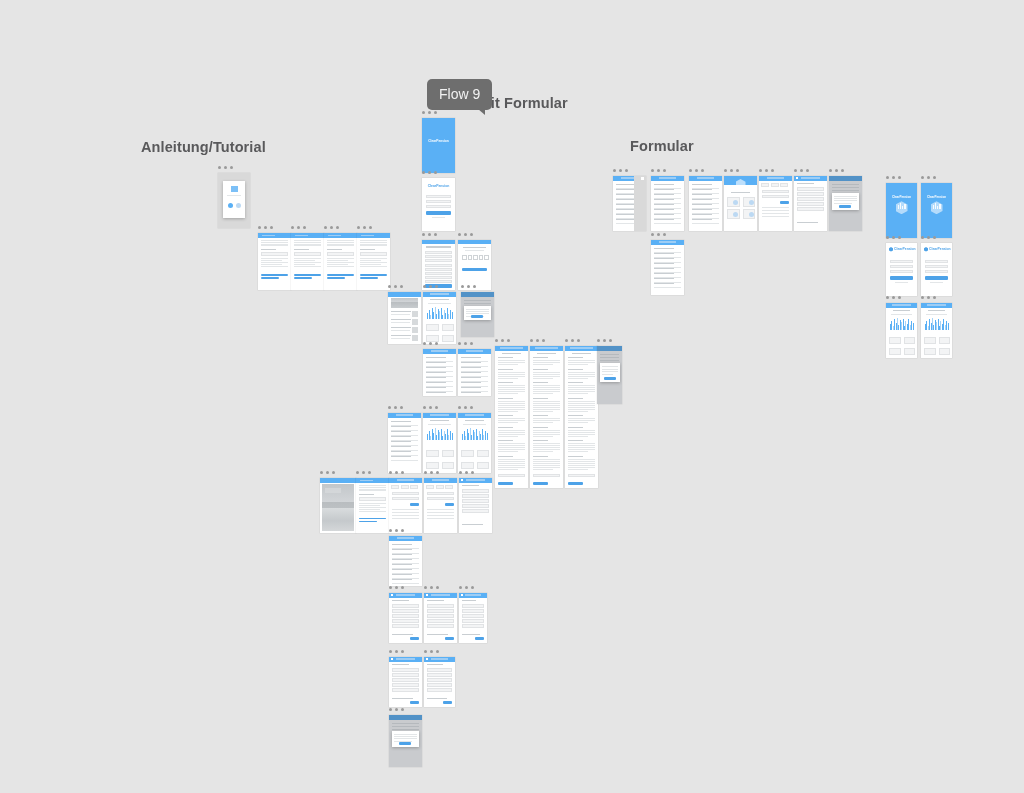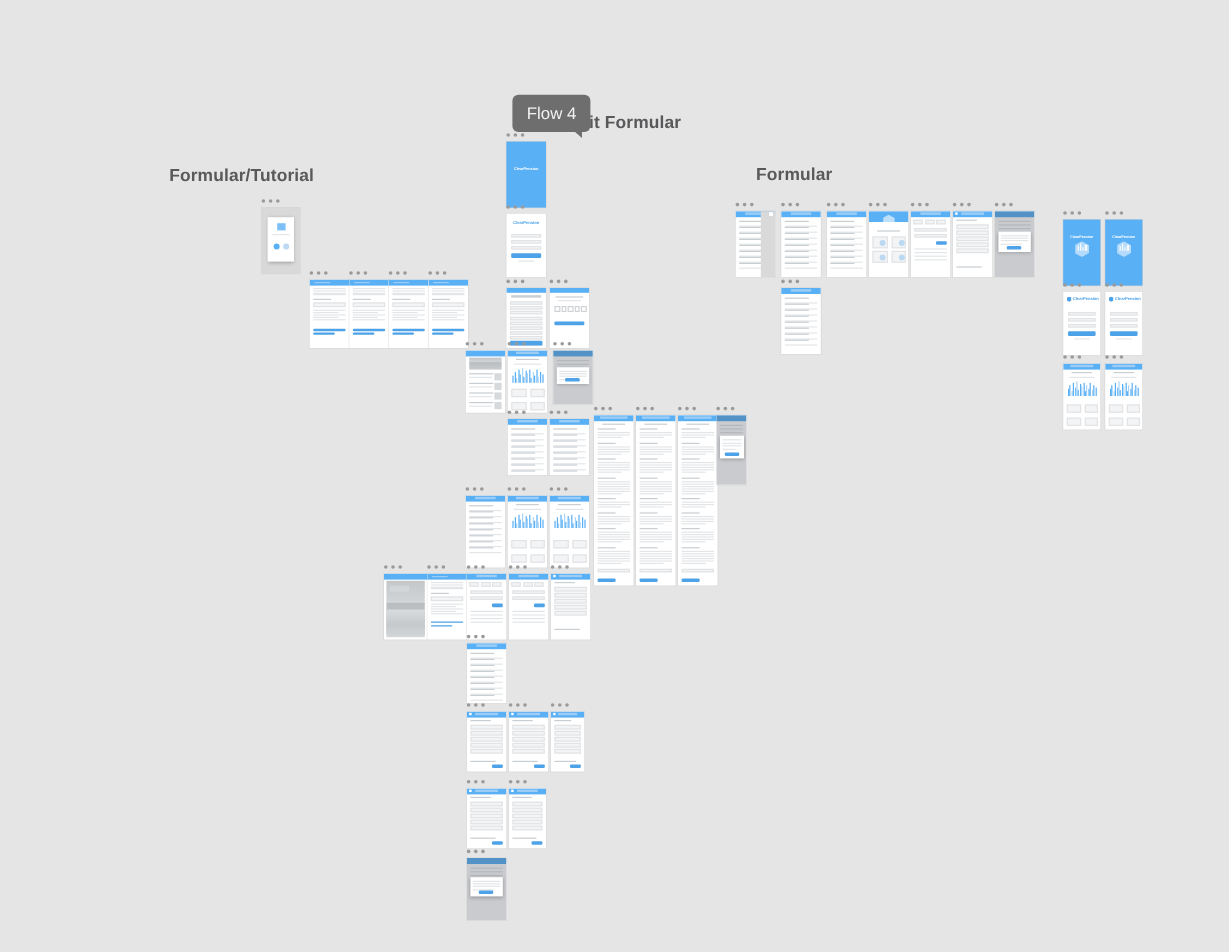--- a/index.html
+++ b/index.html
@@ -88,24 +88,24 @@
   .photo.b{
     background:linear-gradient(180deg,#d9dcde 0%,#c5c9cc 55%,#d4d7d9 100%);
   }
   .sq{ position:absolute; border:.5px solid #cfd3d6; background:#fff; }
   .circ{ position:absolute; border-radius:50%; background:#bcd9f3; }
 </style>
 </head>
 <body>
 
 <div id="canvas">
-    <div class="section-title" style="left: 141px; top: 139px;">Formular/Tutorial</div>
+    <div class="section-title" style="left: 141px; top: 139px;">Anleitung/Tutorial</div>
     <div class="section-title" style="left: 428px; top: 95px;">Flow 1 mit Formular</div>
     <div class="section-title" style="left: 630px; top: 138px;">Formular</div>
-    <div class="flow-tip" style="left: 427px; top: 79px;">Flow 4</div>
+    <div class="flow-tip" style="left: 427px; top: 79px;">Flow 9</div>
     <div class="dots" style="left: 218px; top: 166px;">
       <i></i>
       <i></i>
       <i></i>
     </div>
     <div class="ab shadowed" style="left: 218px; top: 173px; width: 32px; height: 55px; background: rgb(217, 217, 217);">
       <div class="white-card" style="left: 5px; top: 8px; width: 22px; height: 37px;">
         <div style="position: absolute; left: 8px; top: 5px; width: 7px; height: 6px; background: rgb(124, 192, 247);"></div>
         <div class="ln" style="left: 4px; top: 14px; width: 14px; height: 1.2px;"></div>
         <div class="circ" style="left: 5px; top: 22px; width: 5px; height: 5px; background: rgb(90, 176, 245);"></div>

